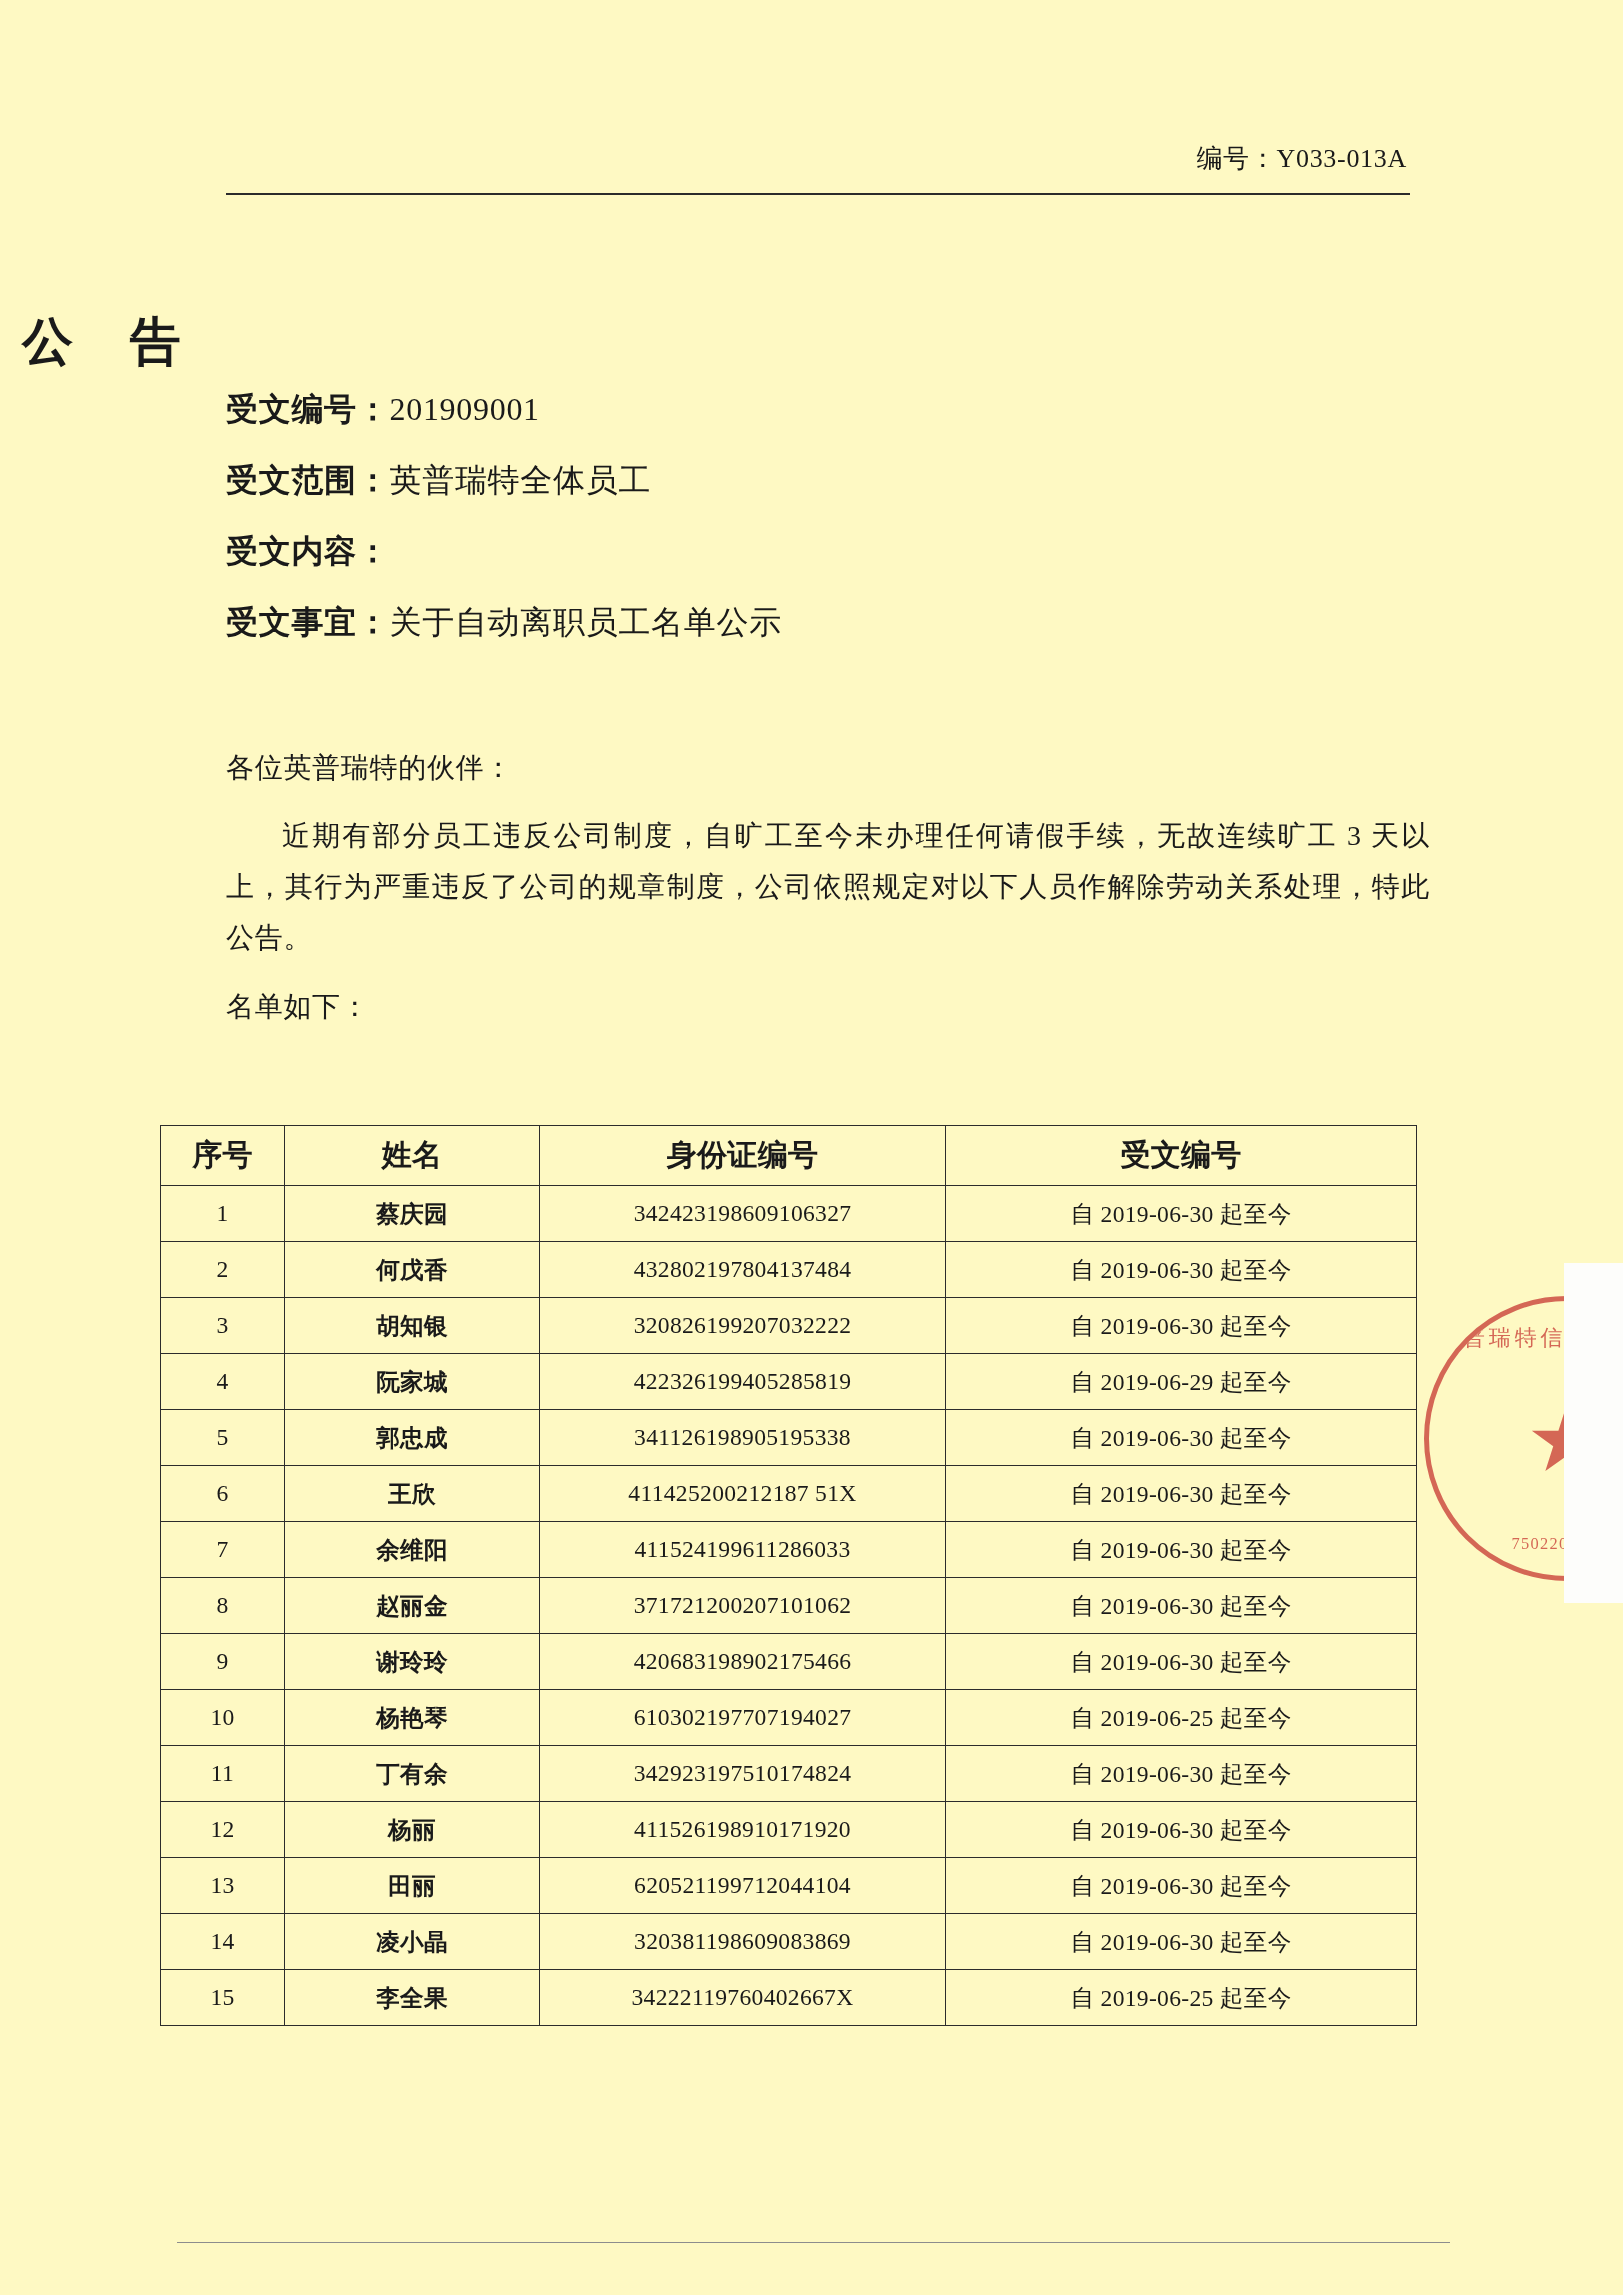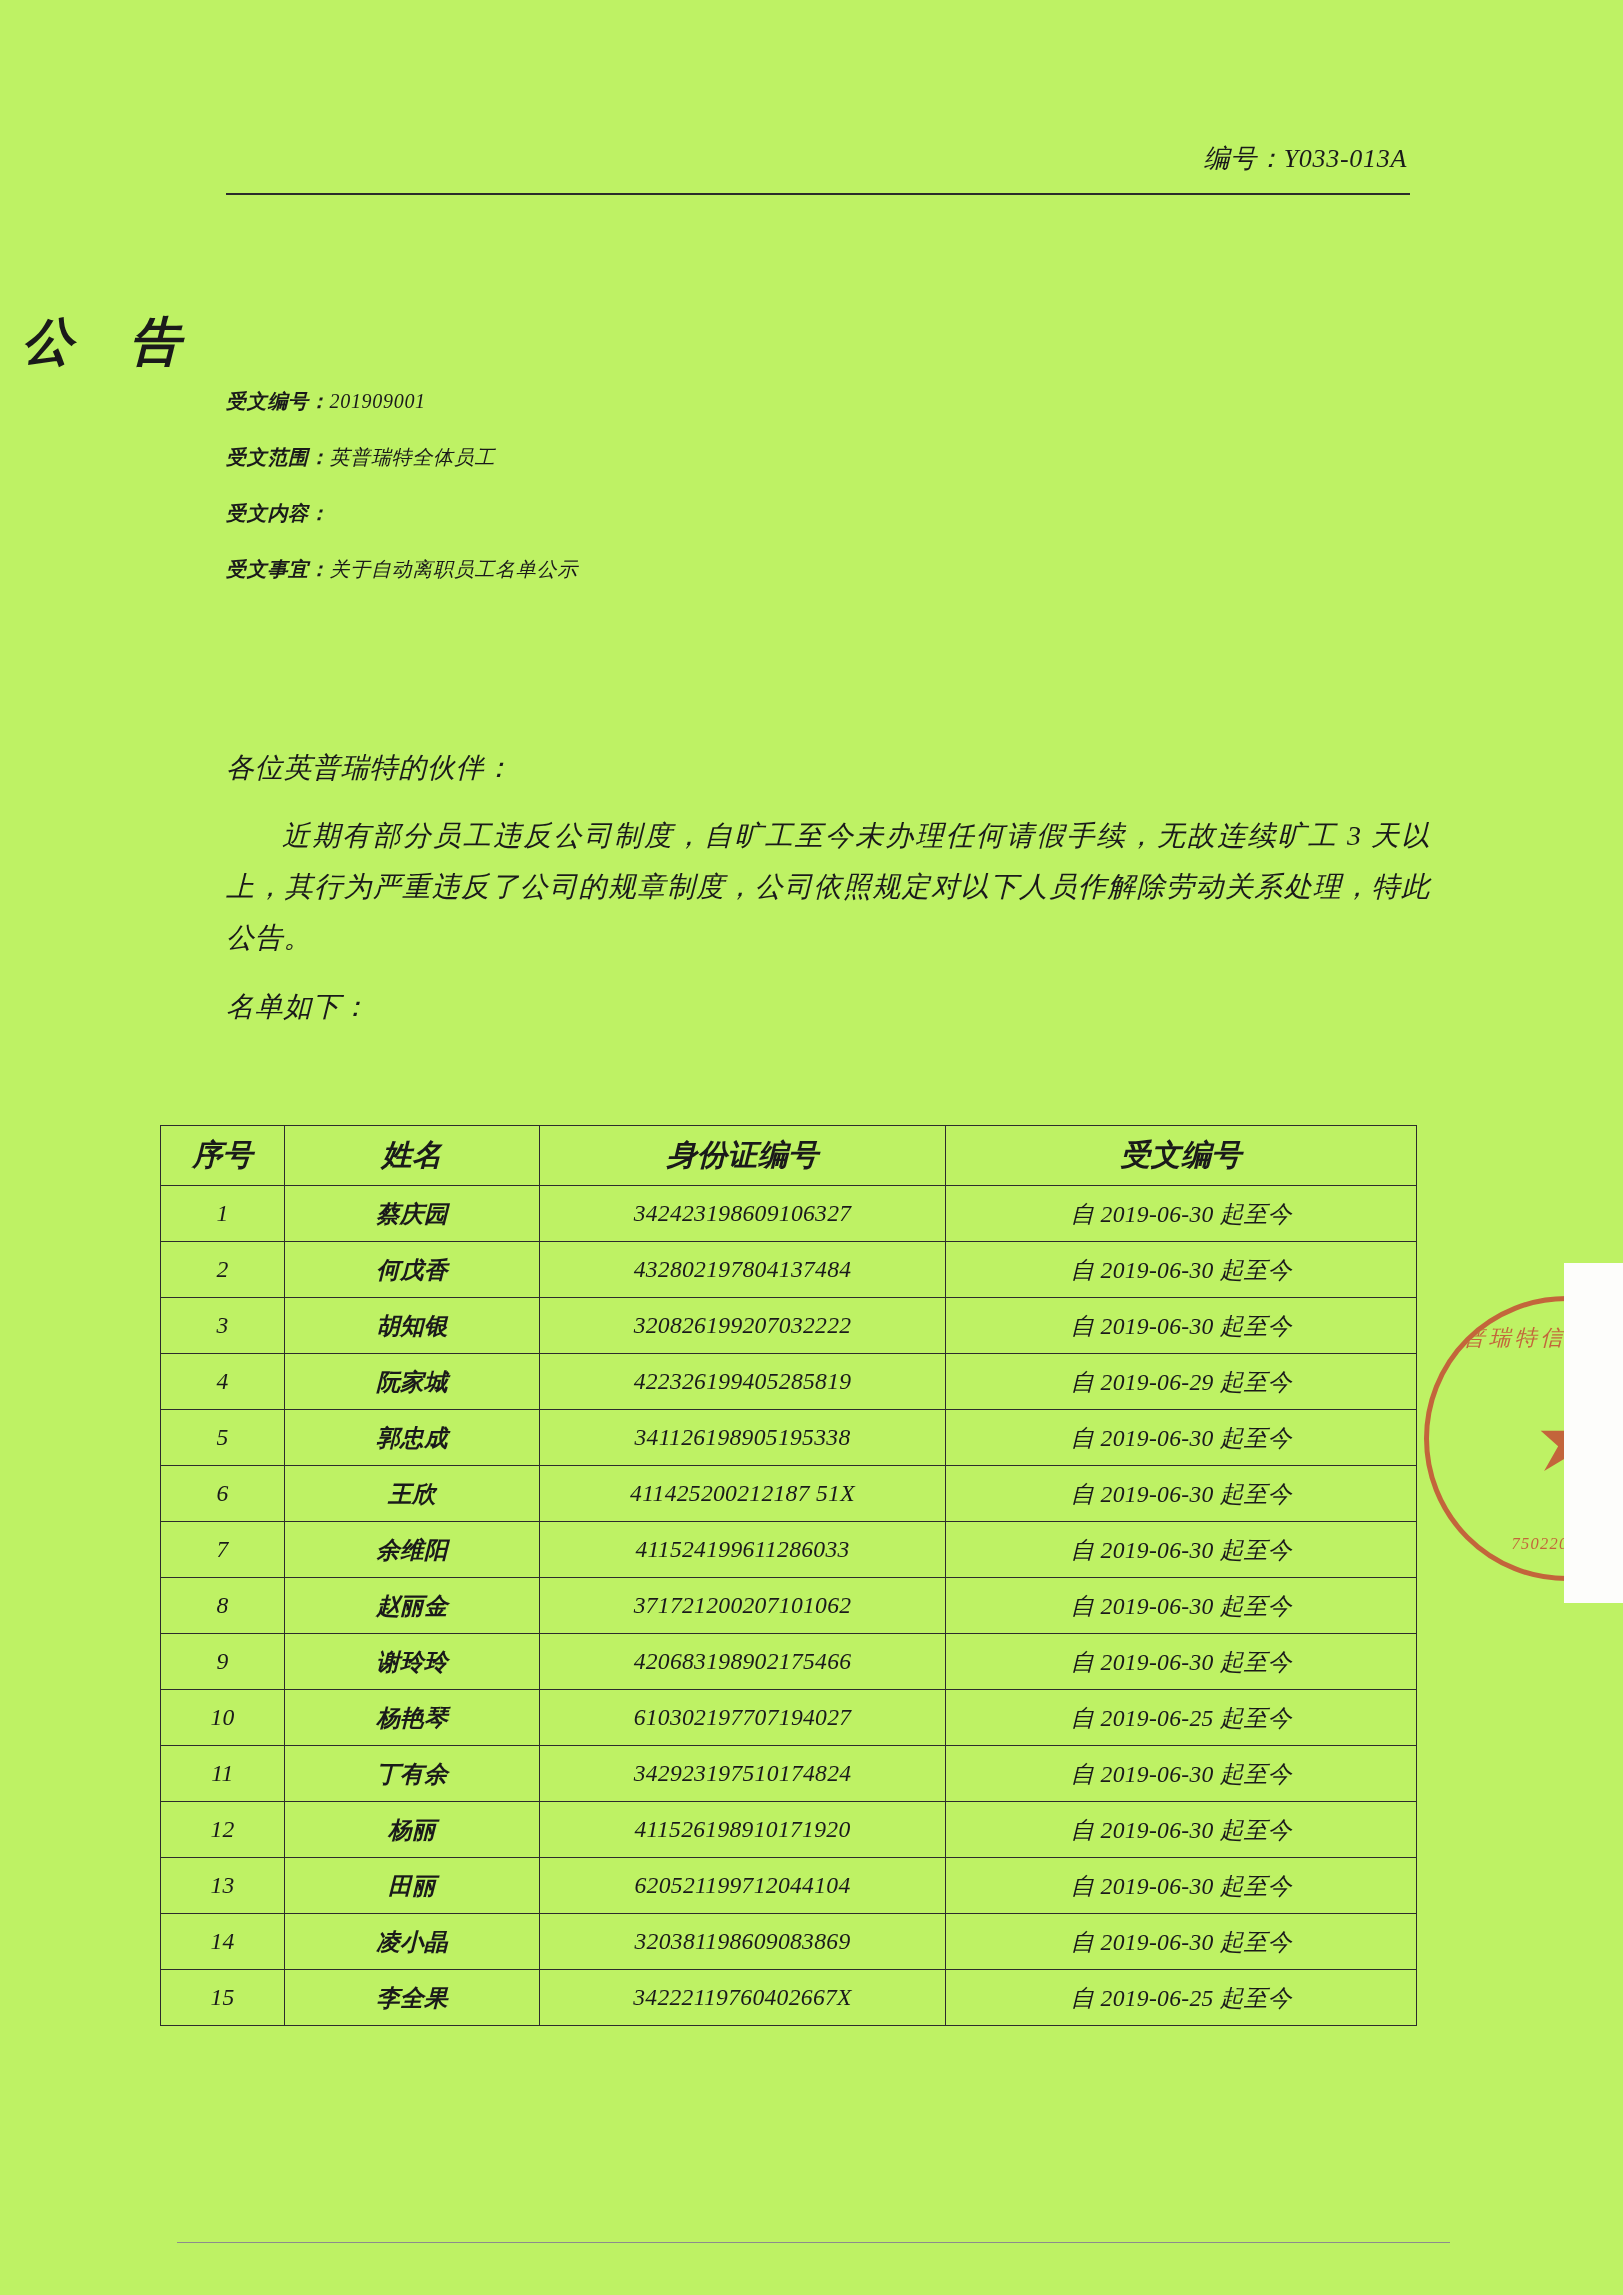--- a/index.html
+++ b/index.html
@@ -12,22 +12,21 @@
     width: 1623px;
     height: 2295px;
     position: relative;
     font-family: "Liberation Serif", "DejaVu Serif", serif;
     color: #1a1a1a;
     overflow: hidden;
   }
   .page {
     position: absolute;
     inset: 0;
-    background: #bef264;
-    font-style: italic;
+    background: #fef9c3;
   }
 
   
   .doc-number {
     position: absolute;
     top: 141px;
     right: 216px;
     font-size: 26px;
     letter-spacing: 0.7px;
     white-space: nowrap;
@@ -56,21 +55,21 @@
 
   
   .meta {
     position: absolute;
     left: 226px;
     width: 1211px;
   }
   .meta-row {
     display: flex;
     align-items: baseline;
-    font-size: 20px;
+    font-size: 32px;
     margin-bottom: 31px;
     line-height: 1.25;
   }
   .meta-label {
     font-weight: bold;
     white-space: nowrap;
     letter-spacing: 0.7px;
   }
   .meta-value {
     white-space: nowrap;

